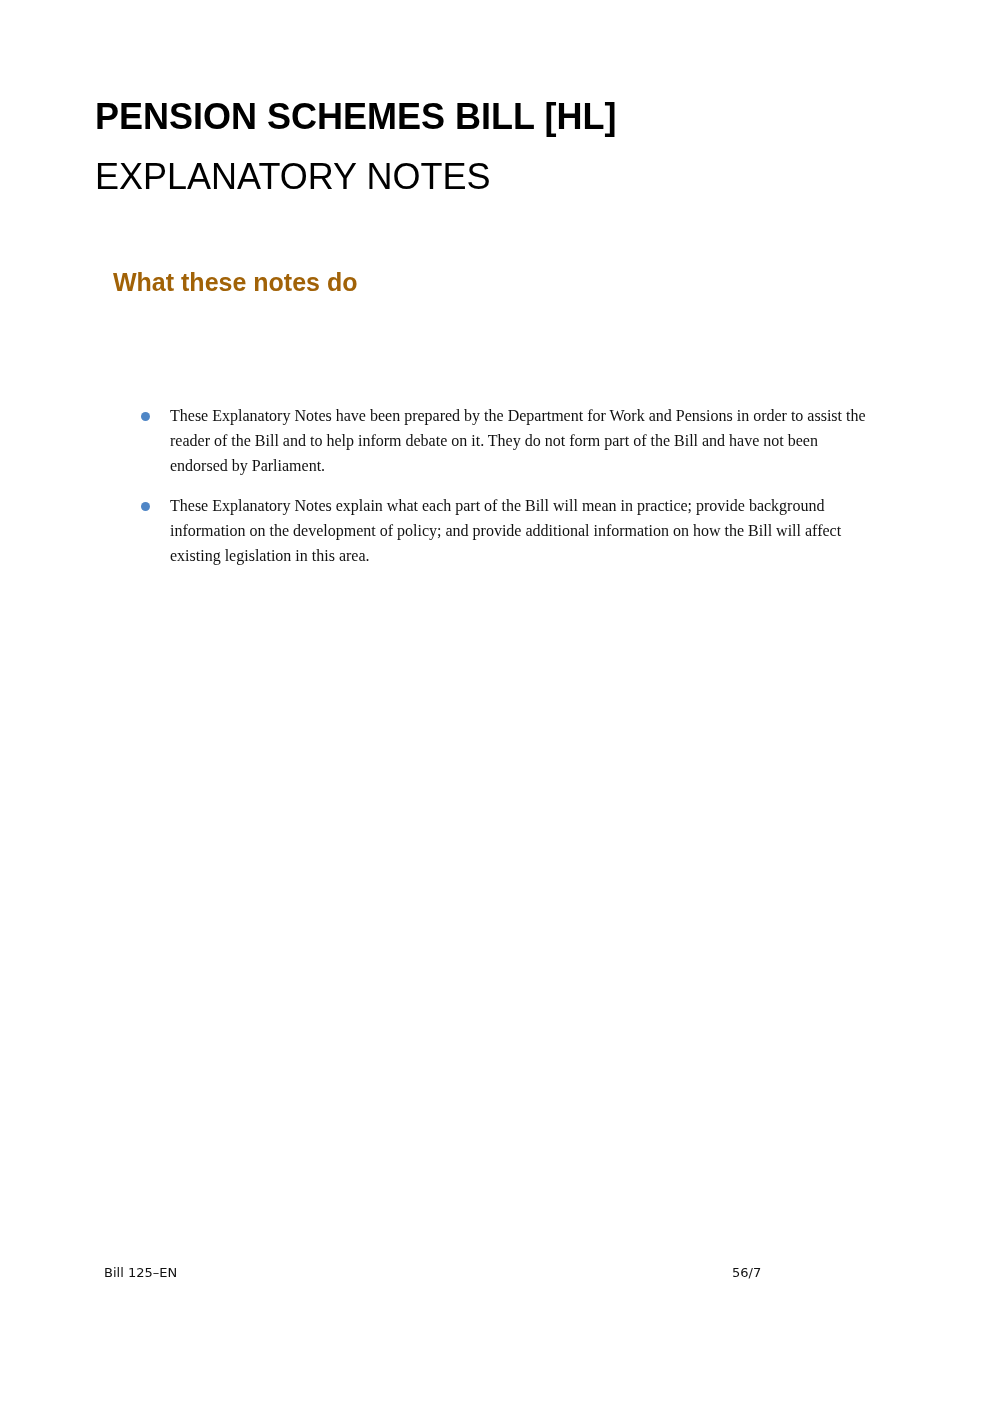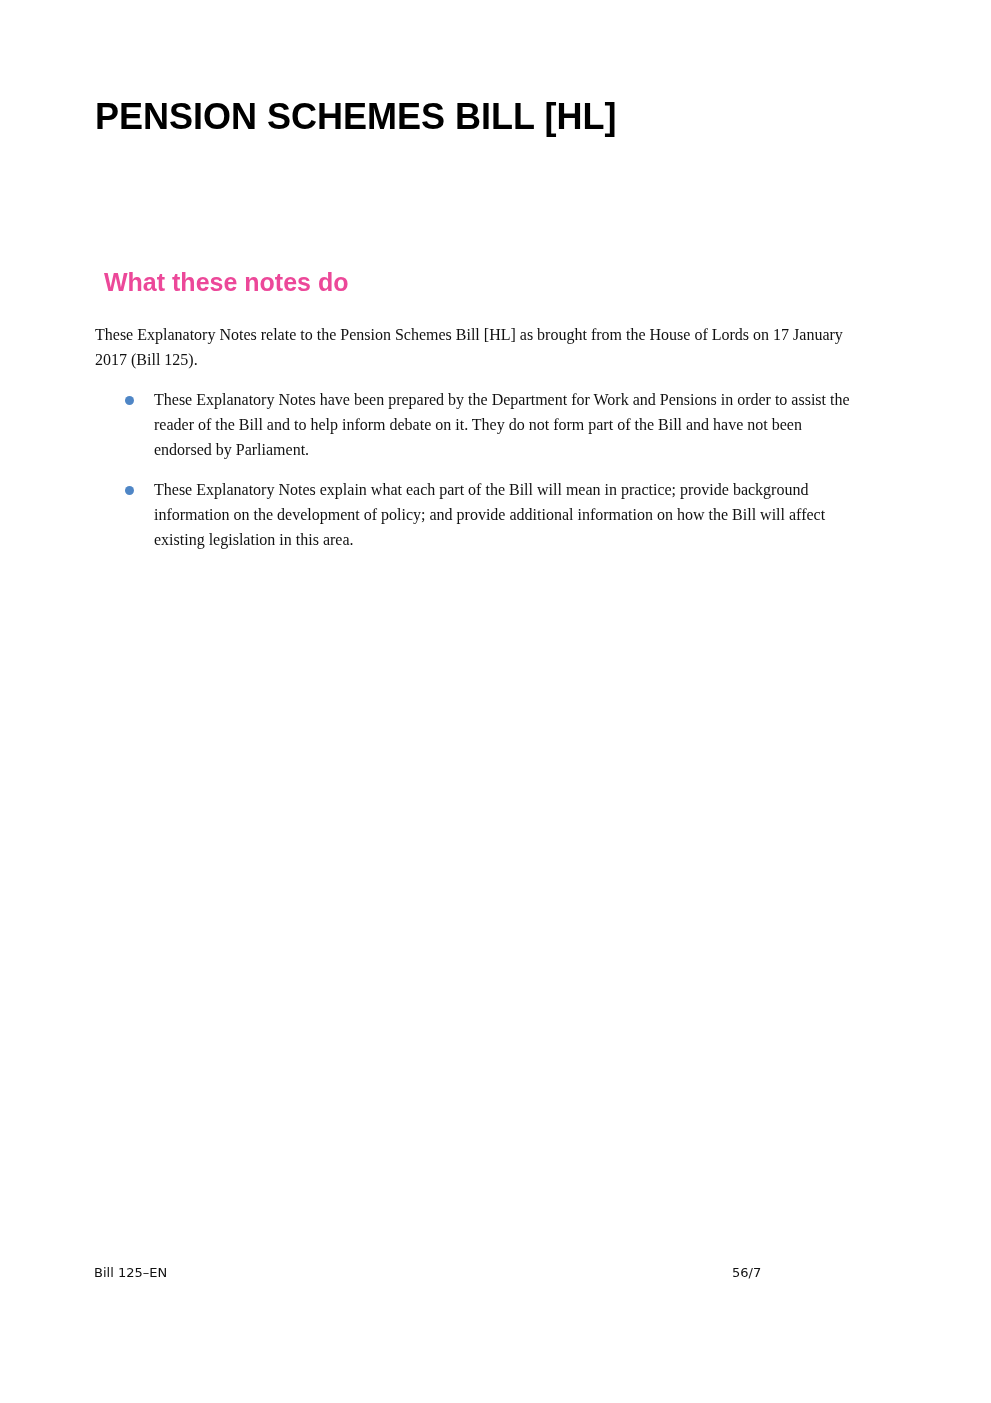--- a/index.html
+++ b/index.html
@@ -9,57 +9,57 @@
       position: absolute; left: 95px; top: 96px;
       font-family: "Liberation Sans", sans-serif; font-weight: bold;
       font-size: 36px; color: #000; letter-spacing: 0px; white-space: nowrap;
     }
     .subtitle {
       position: absolute; left: 95px; top: 156px;
       font-family: "Liberation Sans", sans-serif; font-weight: normal;
       font-size: 36px; color: #000; white-space: nowrap;
     }
     .section-heading {
-      position: absolute; left: 104px; top: 268px;
+      position: absolute; left: 113px; top: 268px;
       font-family: "Liberation Sans", sans-serif; font-weight: bold;
-      font-size: 25px; color: #ec4899; white-space: nowrap;
+      font-size: 25px; color: #a16207; white-space: nowrap;
     }
     .intro {
       position: absolute; left: 95px; top: 322px; width: 760px;
       font-family: "Liberation Serif", serif; font-size: 16px; line-height: 25px;
       color: #111;
     }
     .bullets {
       position: absolute; left: 125px; top: 387px; width: 735px;
-      list-style: none; margin: 0; padding: 0;
+      list-style: none; margin: 16px; padding: 0;
     }
     .bullet {
       position: relative; padding-left: 29px; margin-bottom: 15px;
       font-family: "Liberation Serif", serif; font-size: 16px; line-height: 25px; color: #111;
     }
     .bullet-dot {
       position: absolute; left: 0; top: 9px; width: 9px; height: 9px;
       border-radius: 50%; background: #4f86c6;
     }
     .footer-left {
-      position: absolute; left: 94px; top: 1265px;
+      position: absolute; left: 104px; top: 1265px;
       font-family: "DejaVu Sans", sans-serif; font-size: 13px; color: #111;
     }
     .footer-right {
       position: absolute; left: 732px; top: 1265px;
       font-family: "DejaVu Sans", sans-serif; font-size: 13px; color: #111;
     }
   </style>
 </head>
 <body>
 
 <div class="page">
   <div class="title">PENSION SCHEMES BILL [HL]</div>
+  <div class="subtitle">EXPLANATORY NOTES</div>
   <div class="section-heading">What these notes do</div>
-  <div class="intro">These Explanatory Notes relate to the Pension Schemes Bill [HL] as brought from the House of Lords on 17 January 2017 (Bill 125).</div>
 
   <ul class="bullets">
     <li class="bullet">
       <span class="bullet-dot"></span>
       <span>These Explanatory Notes have been prepared by the Department for Work and Pensions in order to assist the reader of the Bill and to help inform debate on it. They do not form part of the Bill and have not been endorsed by Parliament.</span>
     </li>
     <li class="bullet">
       <span class="bullet-dot"></span>
       <span>These Explanatory Notes explain what each part of the Bill will mean in practice; provide background information on the development of policy; and provide additional information on how the Bill will affect existing legislation in this area.</span>
     </li>

